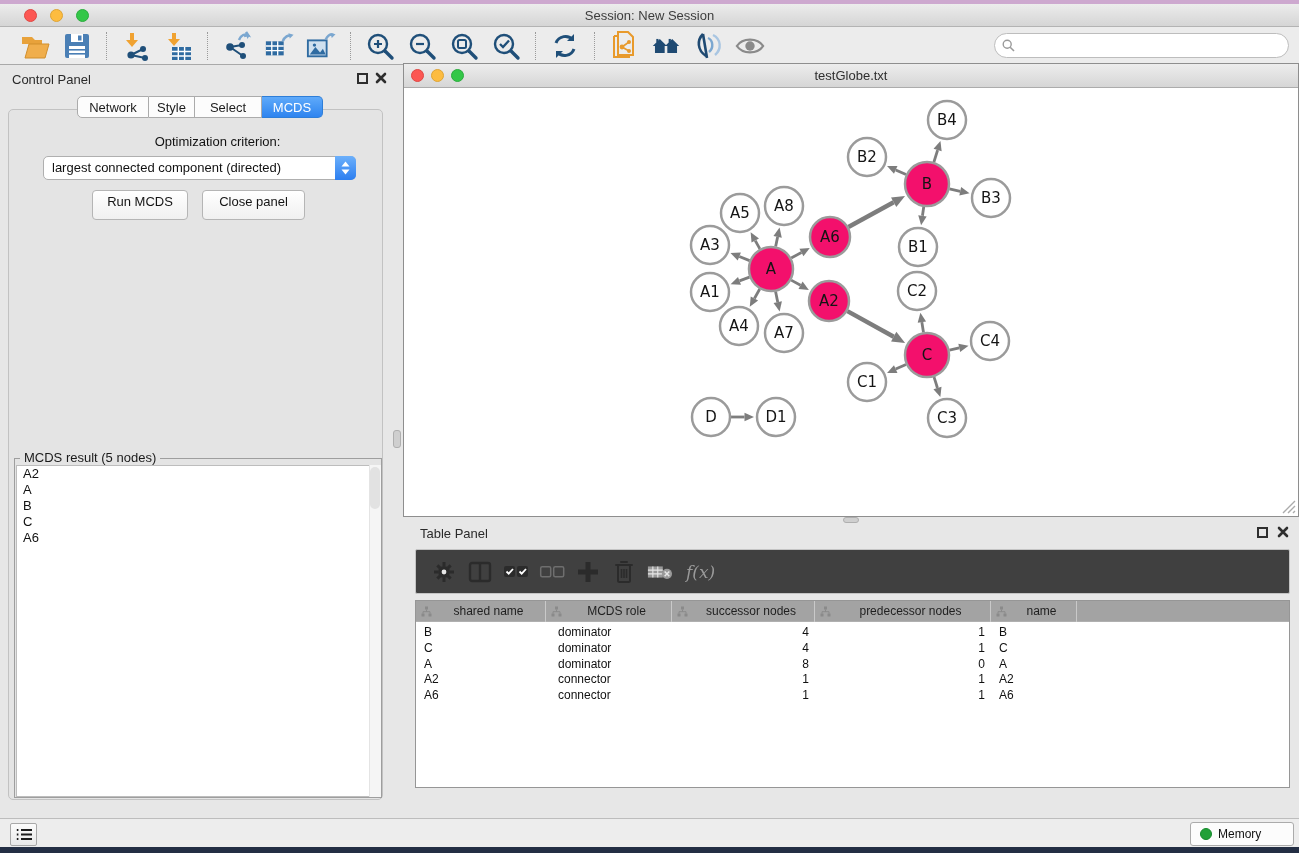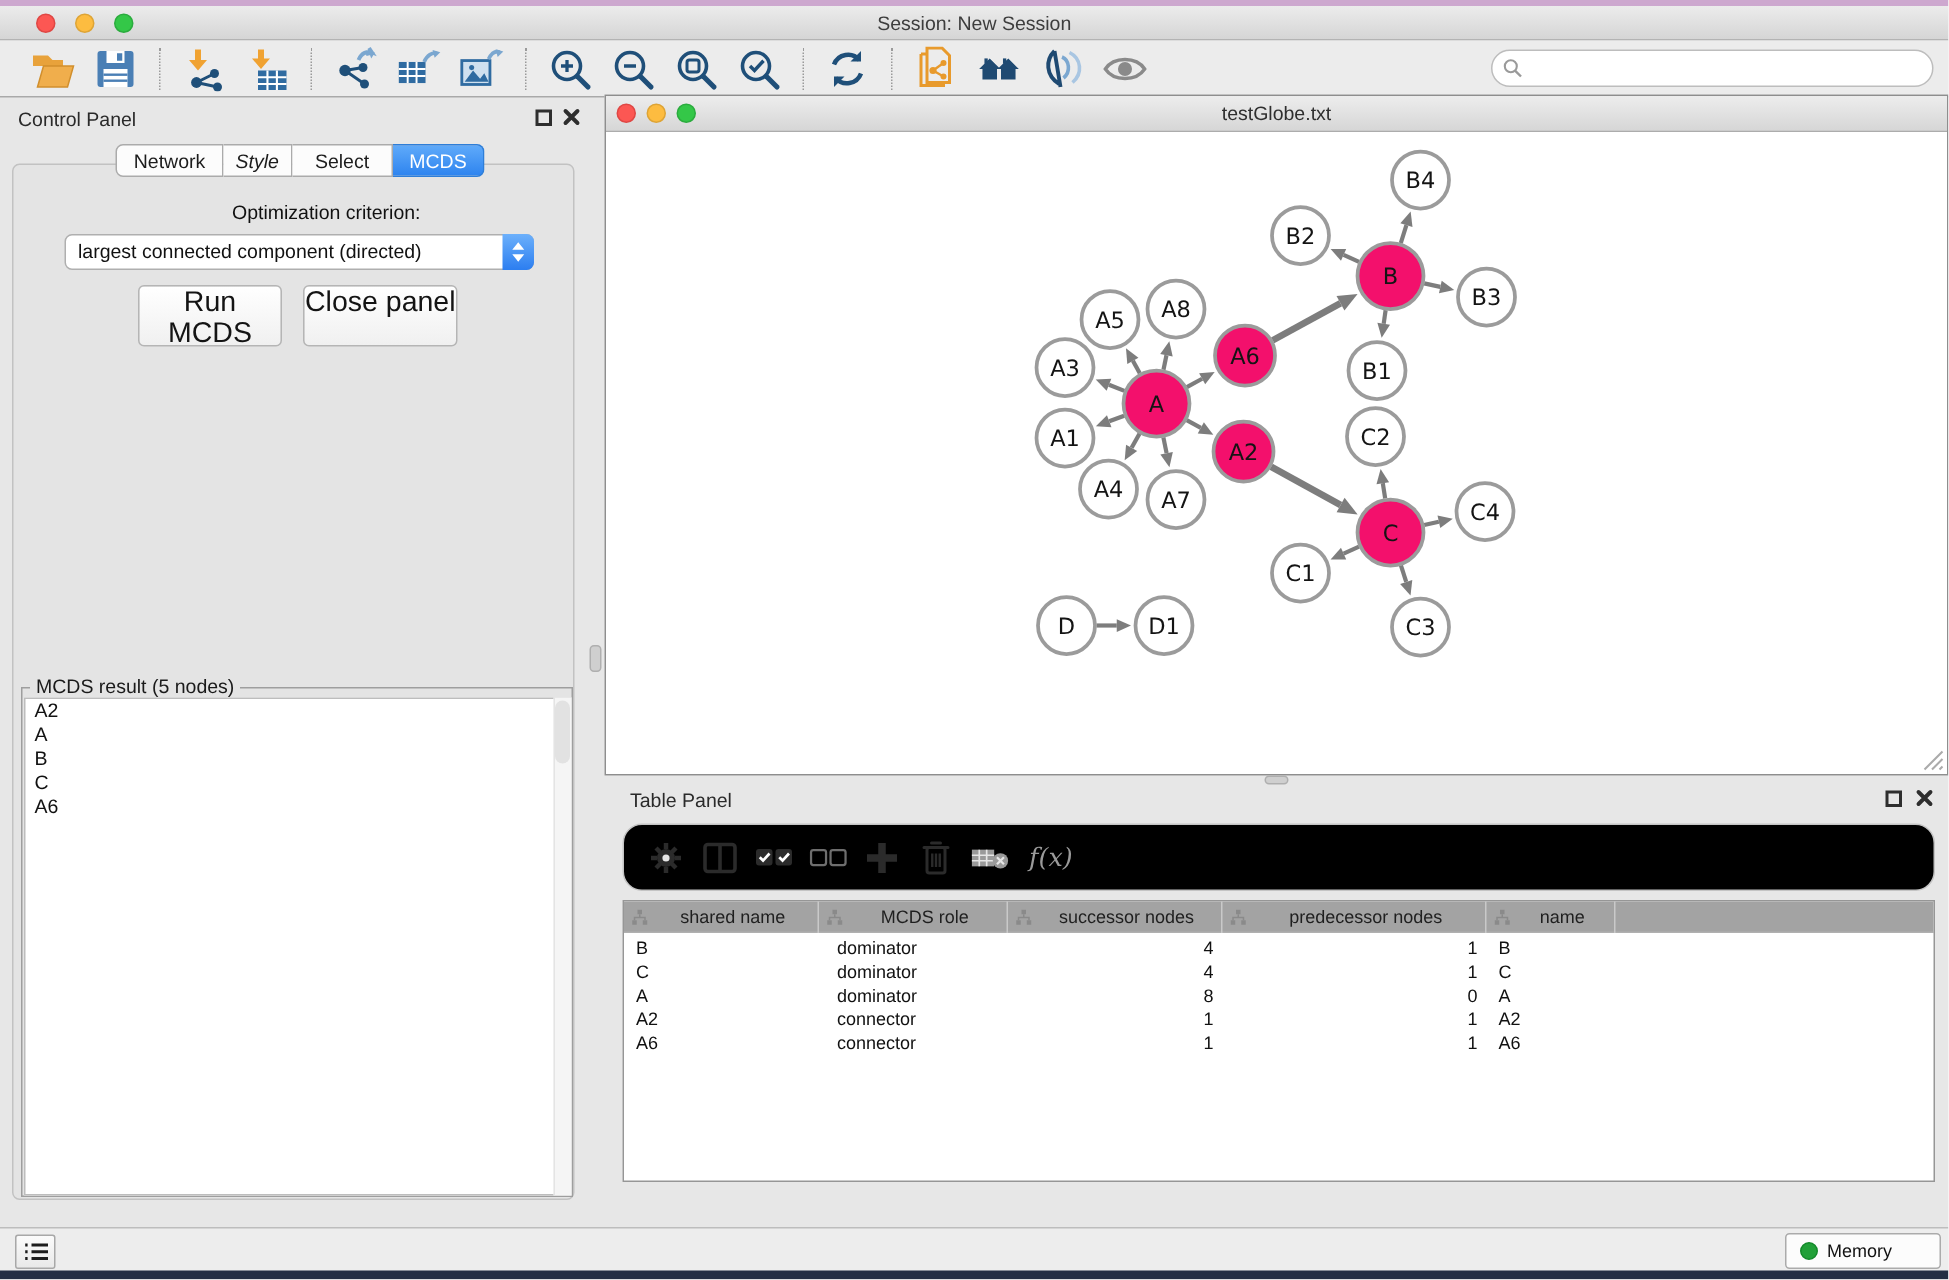--- a/index.html
+++ b/index.html
@@ -42,22 +42,22 @@
   .ui-tab { height:22px; line-height:21px; text-align:center; font-size:13px; color:#1c1c1c;
     background:#FCFCFC; border:1px solid #ABABAB; border-left:none; }
   .ui-tab:first-child { border-left:1px solid #ABABAB; border-radius:5px 0 0 5px; }
   .ui-tab:last-child { border-radius:0 5px 5px 0; }
   .ui-tab.active { background:linear-gradient(#5FAAFA,#2E84EF); border-color:#2E7ED8; color:#fff; }
   .opt-label { left:8px; top:134px; width:375px; text-align:center; font-size:13px; color:#111;padding-left:44px; }
   .select { left:43px; top:156px; width:313px; height:24px; background:#fff; border:1px solid #AFAFAF;
     border-radius:5px; font-size:13px; color:#111; line-height:22px; padding-left:8px; }
   .select .spin { position:absolute; right:-1px; top:-1px; width:21px; height:24px; border-radius:0 5px 5px 0;
     background:linear-gradient(#6CB0FB,#2C7EF0); display:flex; flex-direction:column; align-items:center; justify-content:center; gap:2px; }
-  .btn { height:41px; background:linear-gradient(#FFFFFF,#F0F0F0); border:1px solid #B5B5B5;
-    border-radius:4px; font-size:19px; color:#141414; text-align:center; line-height:21px; }
+  .btn { height:30px; background:linear-gradient(#FFFFFF,#F0F0F0); border:1px solid #B5B5B5;
+    border-radius:4px; font-size:13px; color:#141414; text-align:center; line-height:21px; }
   .fieldset { left:14px; top:458px; width:368px; height:340px; border:1px solid #9E9E9E; background:#E4E4E4; }
   .fieldset .legend { position:absolute; left:5px; top:-9px; background:#E4E4E4; padding:0 4px;
     font-size:13px; color:#1a1a1a; }
   .result-list { position:absolute; left:1px; top:6px; width:365px; height:332px; background:#fff;
     border:1px solid #BDBDBD; overflow:hidden; }
   .result-item { font-size:13px; color:#111; line-height:16px; padding-left:6px; }
   .rl-track { position:absolute; right:0; top:0; bottom:0; width:12px; background:#F5F5F5; border-left:1px solid #E4E4E4; }
   .rl-thumb { position:absolute; right:1px; top:2px; width:10px; height:42px; background:#E2E2E2; border-radius:5px; }
 
   
@@ -67,22 +67,22 @@
   
   .net-window { left:403px; top:63px; width:896px; height:454px; border:1px solid #8E8E8E; background:#fff; }
   .net-titlebar { position:absolute; left:0; top:0; right:0; height:24px;
     background:linear-gradient(#EDEDED,#D6D6D6); border-bottom:1px solid #ACACAC; }
   .net-titlebar .title { position:absolute; left:0; right:0; top:0; height:24px; line-height:24px;
     text-align:center; font-size:13px; color:#2f2f2f; }
   .net-canvas { position:absolute; left:0; top:24px; width:894px; height:428px; background:#fff; }
 
   
   .tp-title { left:420px; top:526px; font-size:13px; color:#2a2a2a; }
-  .tp-toolbar { left:415px; top:549px; width:875px; height:45px; background:#000000;
-    border:1px solid #C4C4C4; border-radius:13px; display:flex; align-items:center; padding-left:10px; }
+  .tp-toolbar { left:415px; top:549px; width:875px; height:45px; background:#404040;
+    border:1px solid #C4C4C4; border-radius:2px; display:flex; align-items:center; padding-left:10px; }
   .tp-icon { width:26px; height:26px; margin:0 5px; display:flex; align-items:center; justify-content:center; }
   .fx { font-family:"DejaVu Serif", serif; font-style:italic; font-size:17px; color:#9a9a9a; margin-left:8px; }
   .tp-table { left:415px; top:600px; width:875px; height:188px; background:#fff; border:1px solid #969696; }
   .th-row { position:absolute; left:0; top:0; right:0; height:21px; background:#a3a3a3; border-bottom:1px solid #B0B0B0; }
   .th-cell { position:absolute; top:0; height:21px; border-right:1px solid #C9C9C9; }
   .th-cell .lbl { position:absolute; left:16px; right:0; top:0; height:21px; line-height:21px;
     text-align:center; font-size:12px; color:#1f1f1f; }
   .th-cell svg { position:absolute; left:5px; top:5px; }
   .td-row { position:absolute; left:0; right:0; height:15.8px; }
   .td-cell { position:absolute; top:0; height:15.8px; line-height:15.8px; font-size:12px; color:#111; overflow:hidden; }
@@ -256,21 +256,21 @@
 
   <div class="abs cp-title">Control Panel</div>
   <div class="abs panel-float" style="left:357px; top:73px;"></div>
   <svg class="abs" style="left:374px; top:71px;" width="14" height="14" viewBox="0 0 14 14">
       <path d="M3 3 L11 11 M11 3 L3 11" stroke="#2e2e2e" stroke-width="2.6" stroke-linecap="round"></path>
     </svg>
 
   <div class="abs cp-box"></div>
   <div class="abs cp-tabs" id="cp-tabs">
       <div class="ui-tab" style="width: 72px;">Network</div>
-      <div class="ui-tab" style="width: 46px; font-style: italic;">Style</div>
+      <div class="ui-tab" style="width: 46px;">Style</div>
       <div class="ui-tab" style="width: 67px;">Select</div>
       <div class="ui-tab active" style="width: 61px;">MCDS</div>
     </div>
 
   <div class="abs opt-label">Optimization criterion:</div>
   <div class="abs select">
     <span>largest connected component (directed)</span>
     <div class="spin">
       <svg width="9" height="6" viewBox="0 0 9 6">
           <path d="M0.5 5.5 L4.5 0.5 L8.5 5.5 z" fill="#fff"></path>

